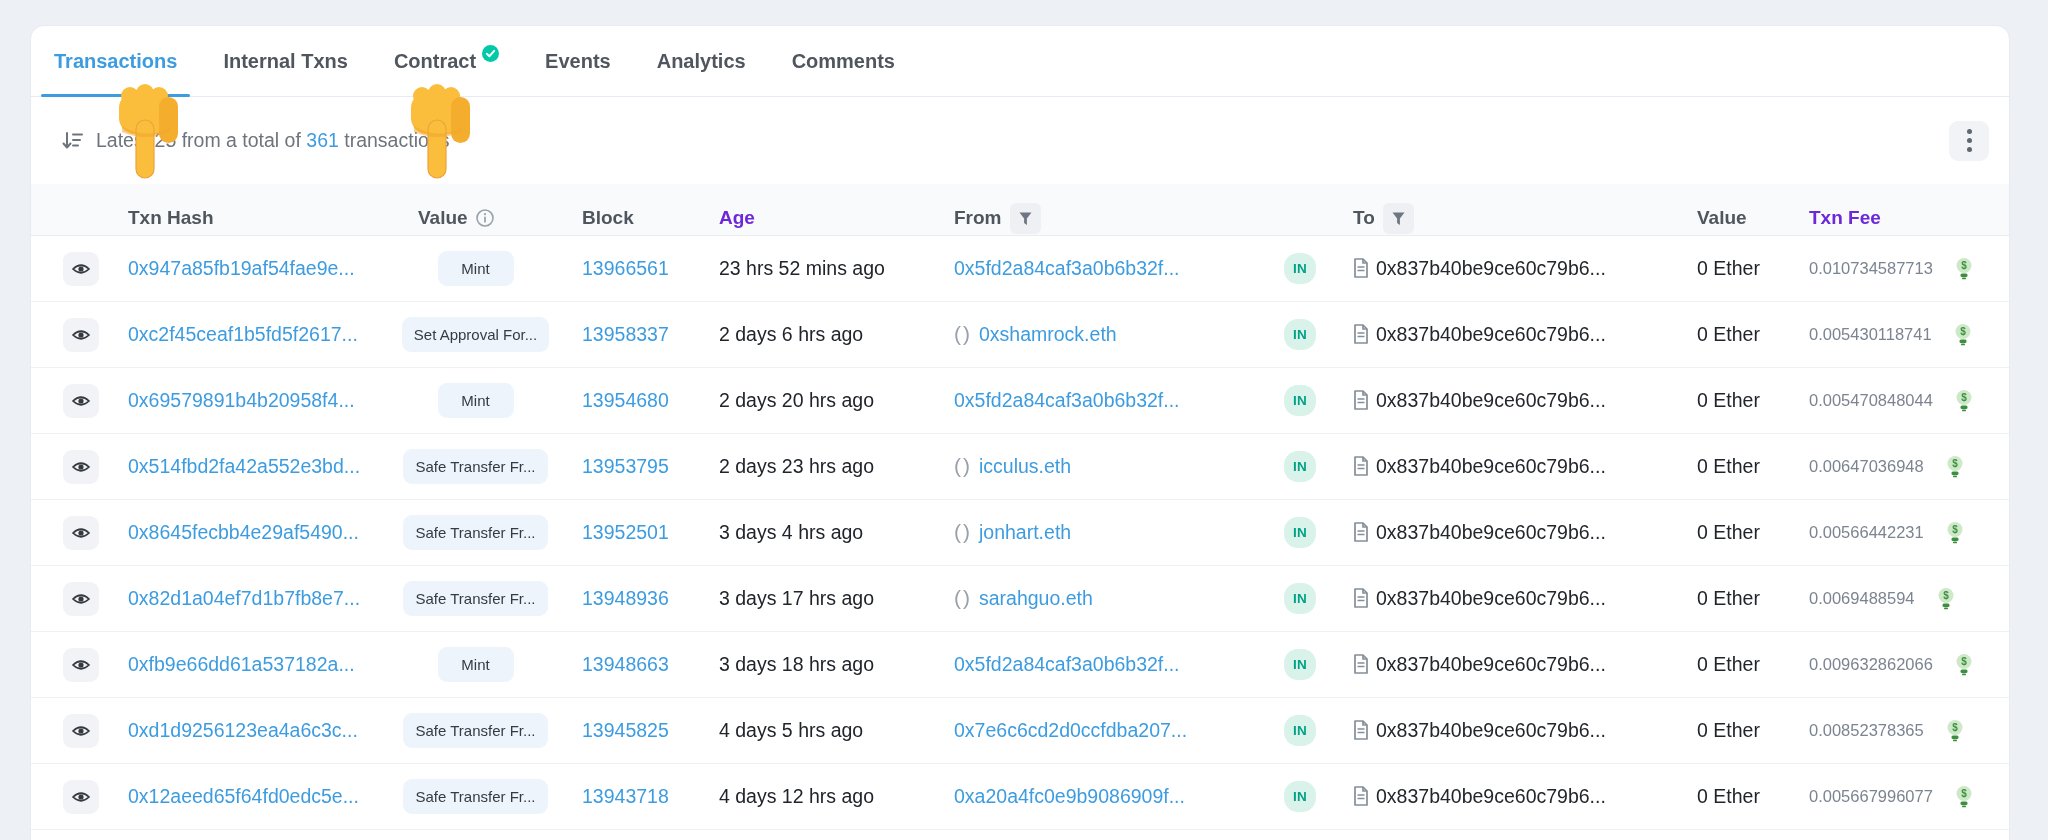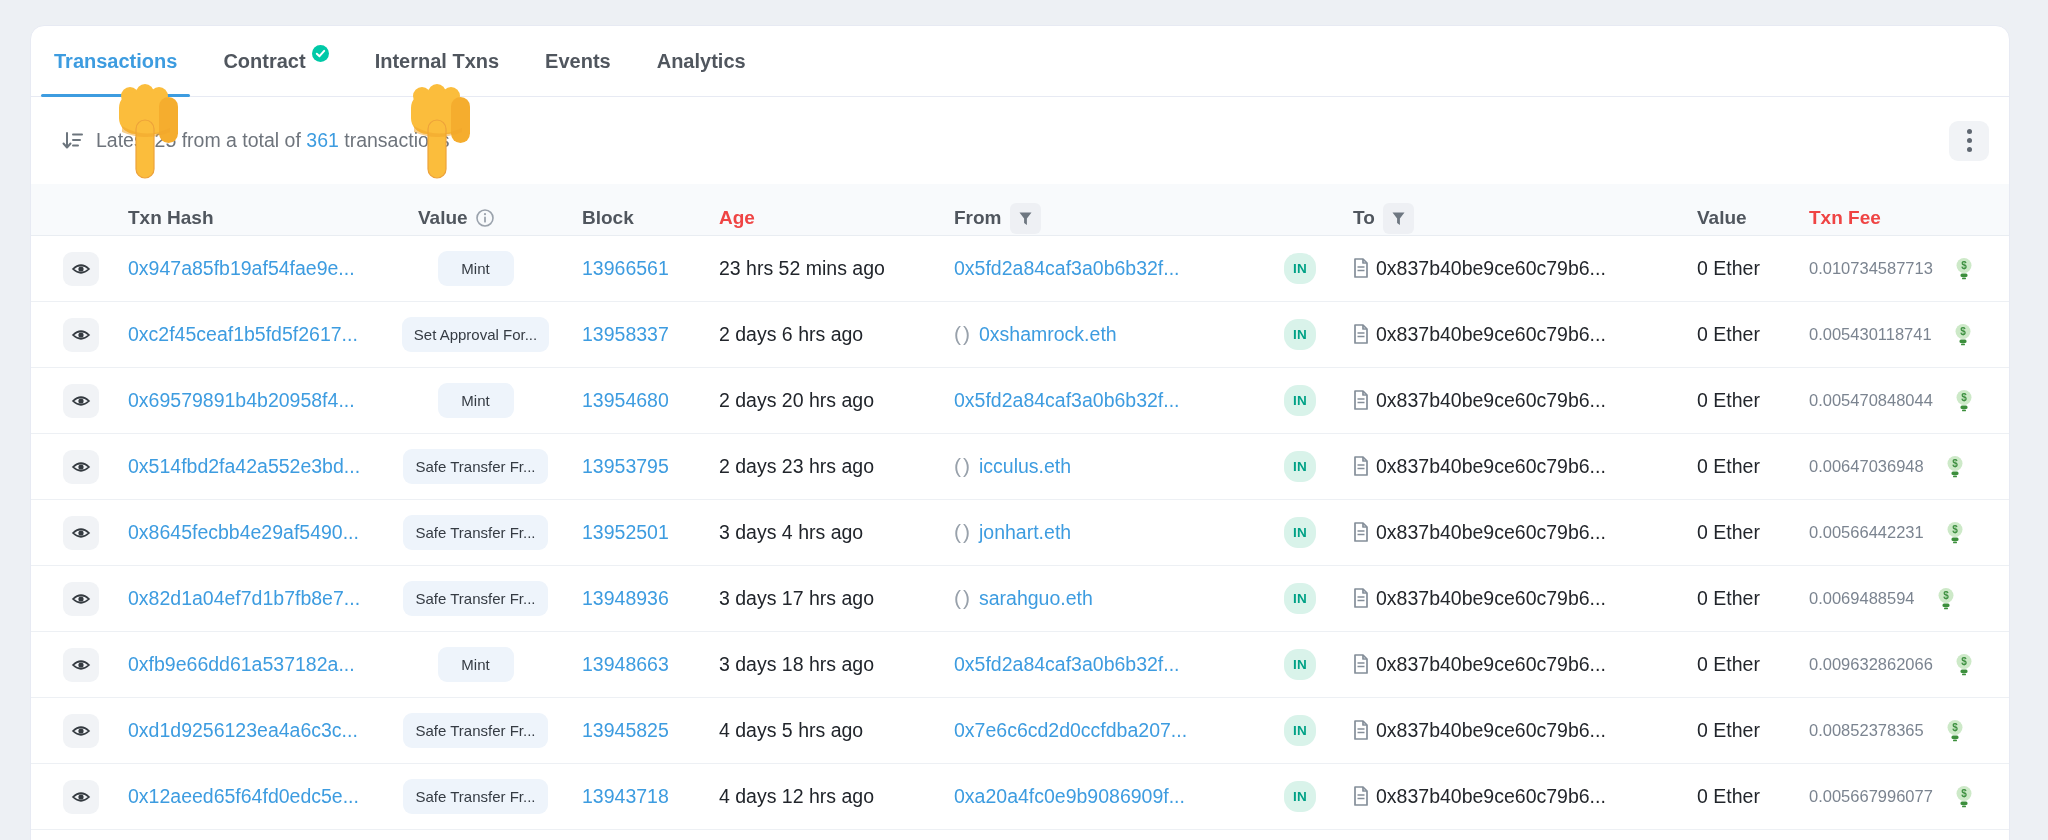--- a/index.html
+++ b/index.html
@@ -42,21 +42,21 @@
   .kebab-btn i { width:5px; height:5px; border-radius:50%; background:#5f6771; display:block; }
   
   .grid {
     display:grid;
     grid-template-columns:65px 263px 191px 137px 235px 330px 69px 344px 112px 1fr;
     align-items:center; padding:0 20px 0 32px;
   }
   .thead { height:52px; background:#f8fafc; border-bottom:1px solid #e9edf2;
     font-size:19px; font-weight:700; color:#50565e; }
   .thead .hcell { display:flex; align-items:center; gap:8px; white-space:nowrap;margin-top:17px; }
-  .thead .link-h { color:#ef4444; }
+  .thead .link-h { color:#6d28d9; }
   .h-method { padding-left:27px; }
   .filter-btn {
     width:31px; height:31px; border-radius:6px; background:#eef0f4; border:none;
     display:inline-flex; align-items:center; justify-content:center; cursor:pointer;
   }
   .tr { height:66px; border-bottom:1px solid #edf0f4; font-size:19.5px; background:#fff; }
   .cell { white-space:nowrap; overflow:hidden; }
   a.blue, .blue { color:#3d9ce0; text-decoration:none; cursor:pointer; }
   .eye-btn {
     width:36px; height:34px; border-radius:9px; background:#f1f3f6; border:none;
@@ -116,36 +116,39 @@
   </defs>
 </svg>
 
 <div class="card">
 
   <nav class="tabs">
     <div class="tab active">
         <span>Transactions</span>
       </div>
     <div class="tab">
+        <span>Internal Txns</span>
+      </div>
+    <div class="tab">
       <span>Contract</span>
       <span class="verified">
         <svg width="17" height="17" viewBox="0 0 17 17">
             <circle cx="8.5" cy="8.5" r="8.5" fill="#00c9a7"></circle>
             <path d="M4.8 8.7 L7.5 11.2 L12.2 5.9" fill="none" stroke="#fff" stroke-width="2" stroke-linecap="round" stroke-linejoin="round"></path>
           </svg>
       </span>
     </div>
     <div class="tab">
-        <span>Internal Txns</span>
-      </div>
-    <div class="tab">
         <span>Events</span>
       </div>
     <div class="tab">
         <span>Analytics</span>
+      </div>
+    <div class="tab">
+        <span>Comments</span>
       </div>
   </nav>
 
   <div class="summary">
     <div class="summary-left">
       <span style="display:inline-flex">
         <svg width="23" height="23" viewBox="0 0 23 23">
           <line x1="6" y1="4" x2="6" y2="18" stroke="#6c757d" stroke-width="2" stroke-linecap="round"></line>
           <path d="M2.5 14.5 L6 18.5 L9.5 14.5" fill="none" stroke="#6c757d" stroke-width="2" stroke-linecap="round" stroke-linejoin="round"></path>
           <line x1="12" y1="5.5" x2="21" y2="5.5" stroke="#6c757d" stroke-width="2" stroke-linecap="round"></line>

